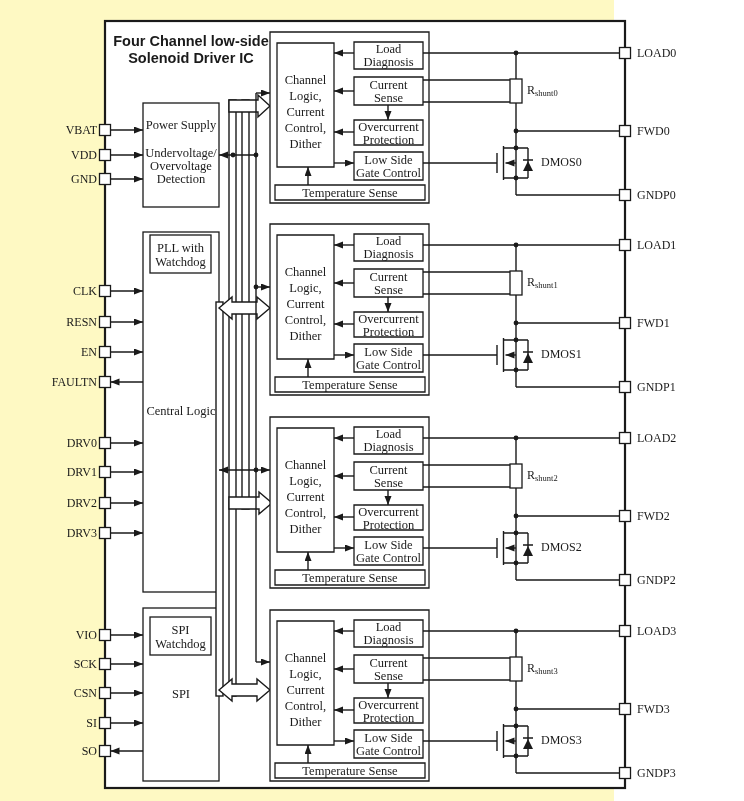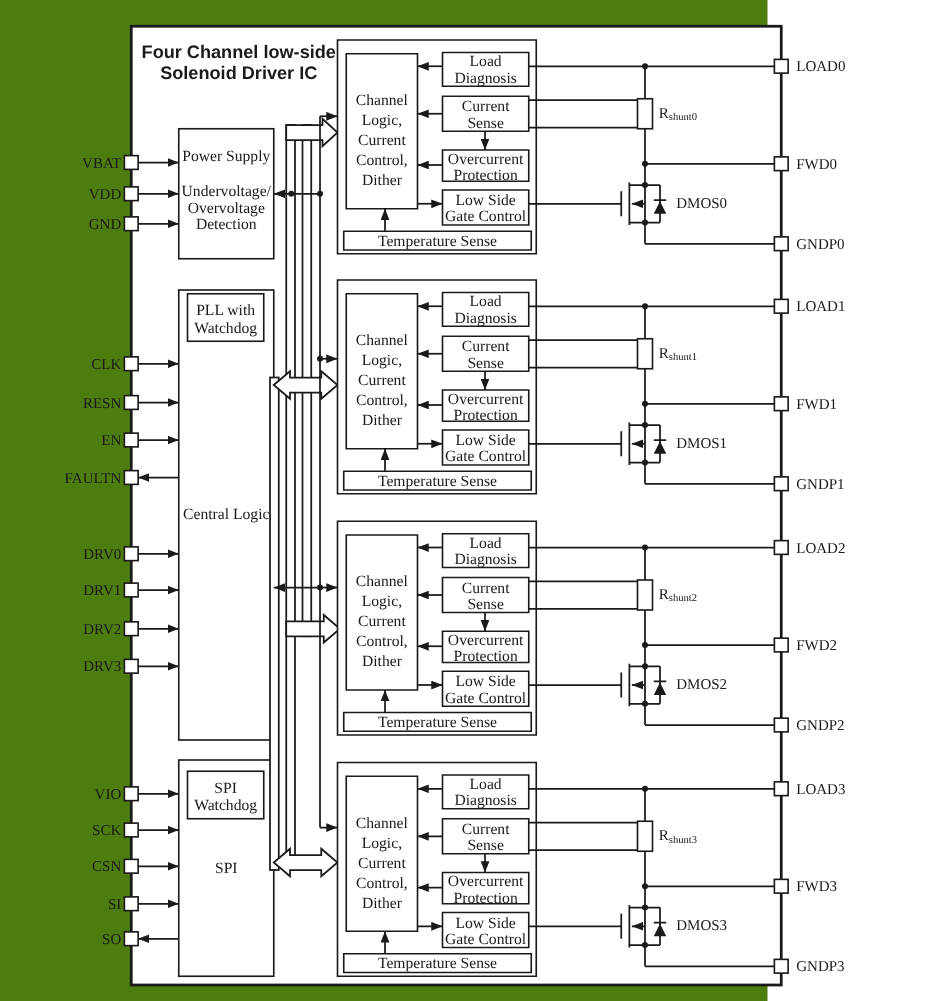--- a/index.html
+++ b/index.html
@@ -1,16 +1,16 @@
 <!DOCTYPE html>
 <html><head>
 <meta charset="utf-8">
 <style>
   html,body{margin:0;padding:0;background:#ffffff;}
-  .page{width:614px;height:801px;background:#4d7c0f;position:relative;}
+  .page{width:614px;height:801px;background:#fef9c3;position:relative;}
   svg{display:block;}
   text{font-family:"Liberation Serif","DejaVu Serif",serif;fill:#1a1a1a;}
   .t{dominant-baseline:central;}
   .lbl{font-size:12px;}
   .blk{font-size:12.5px;text-anchor:middle;}
   .ttl{font-family:"Liberation Sans","DejaVu Sans",sans-serif;font-weight:bold;font-size:14.5px;text-anchor:middle;}
   .pinL{font-size:12px;text-anchor:end;}
   .pinR{font-size:12px;text-anchor:start;}
   .sub{font-size:8.5px;}
   .ln{stroke:#1a1a1a;stroke-width:1.4;fill:none;}

